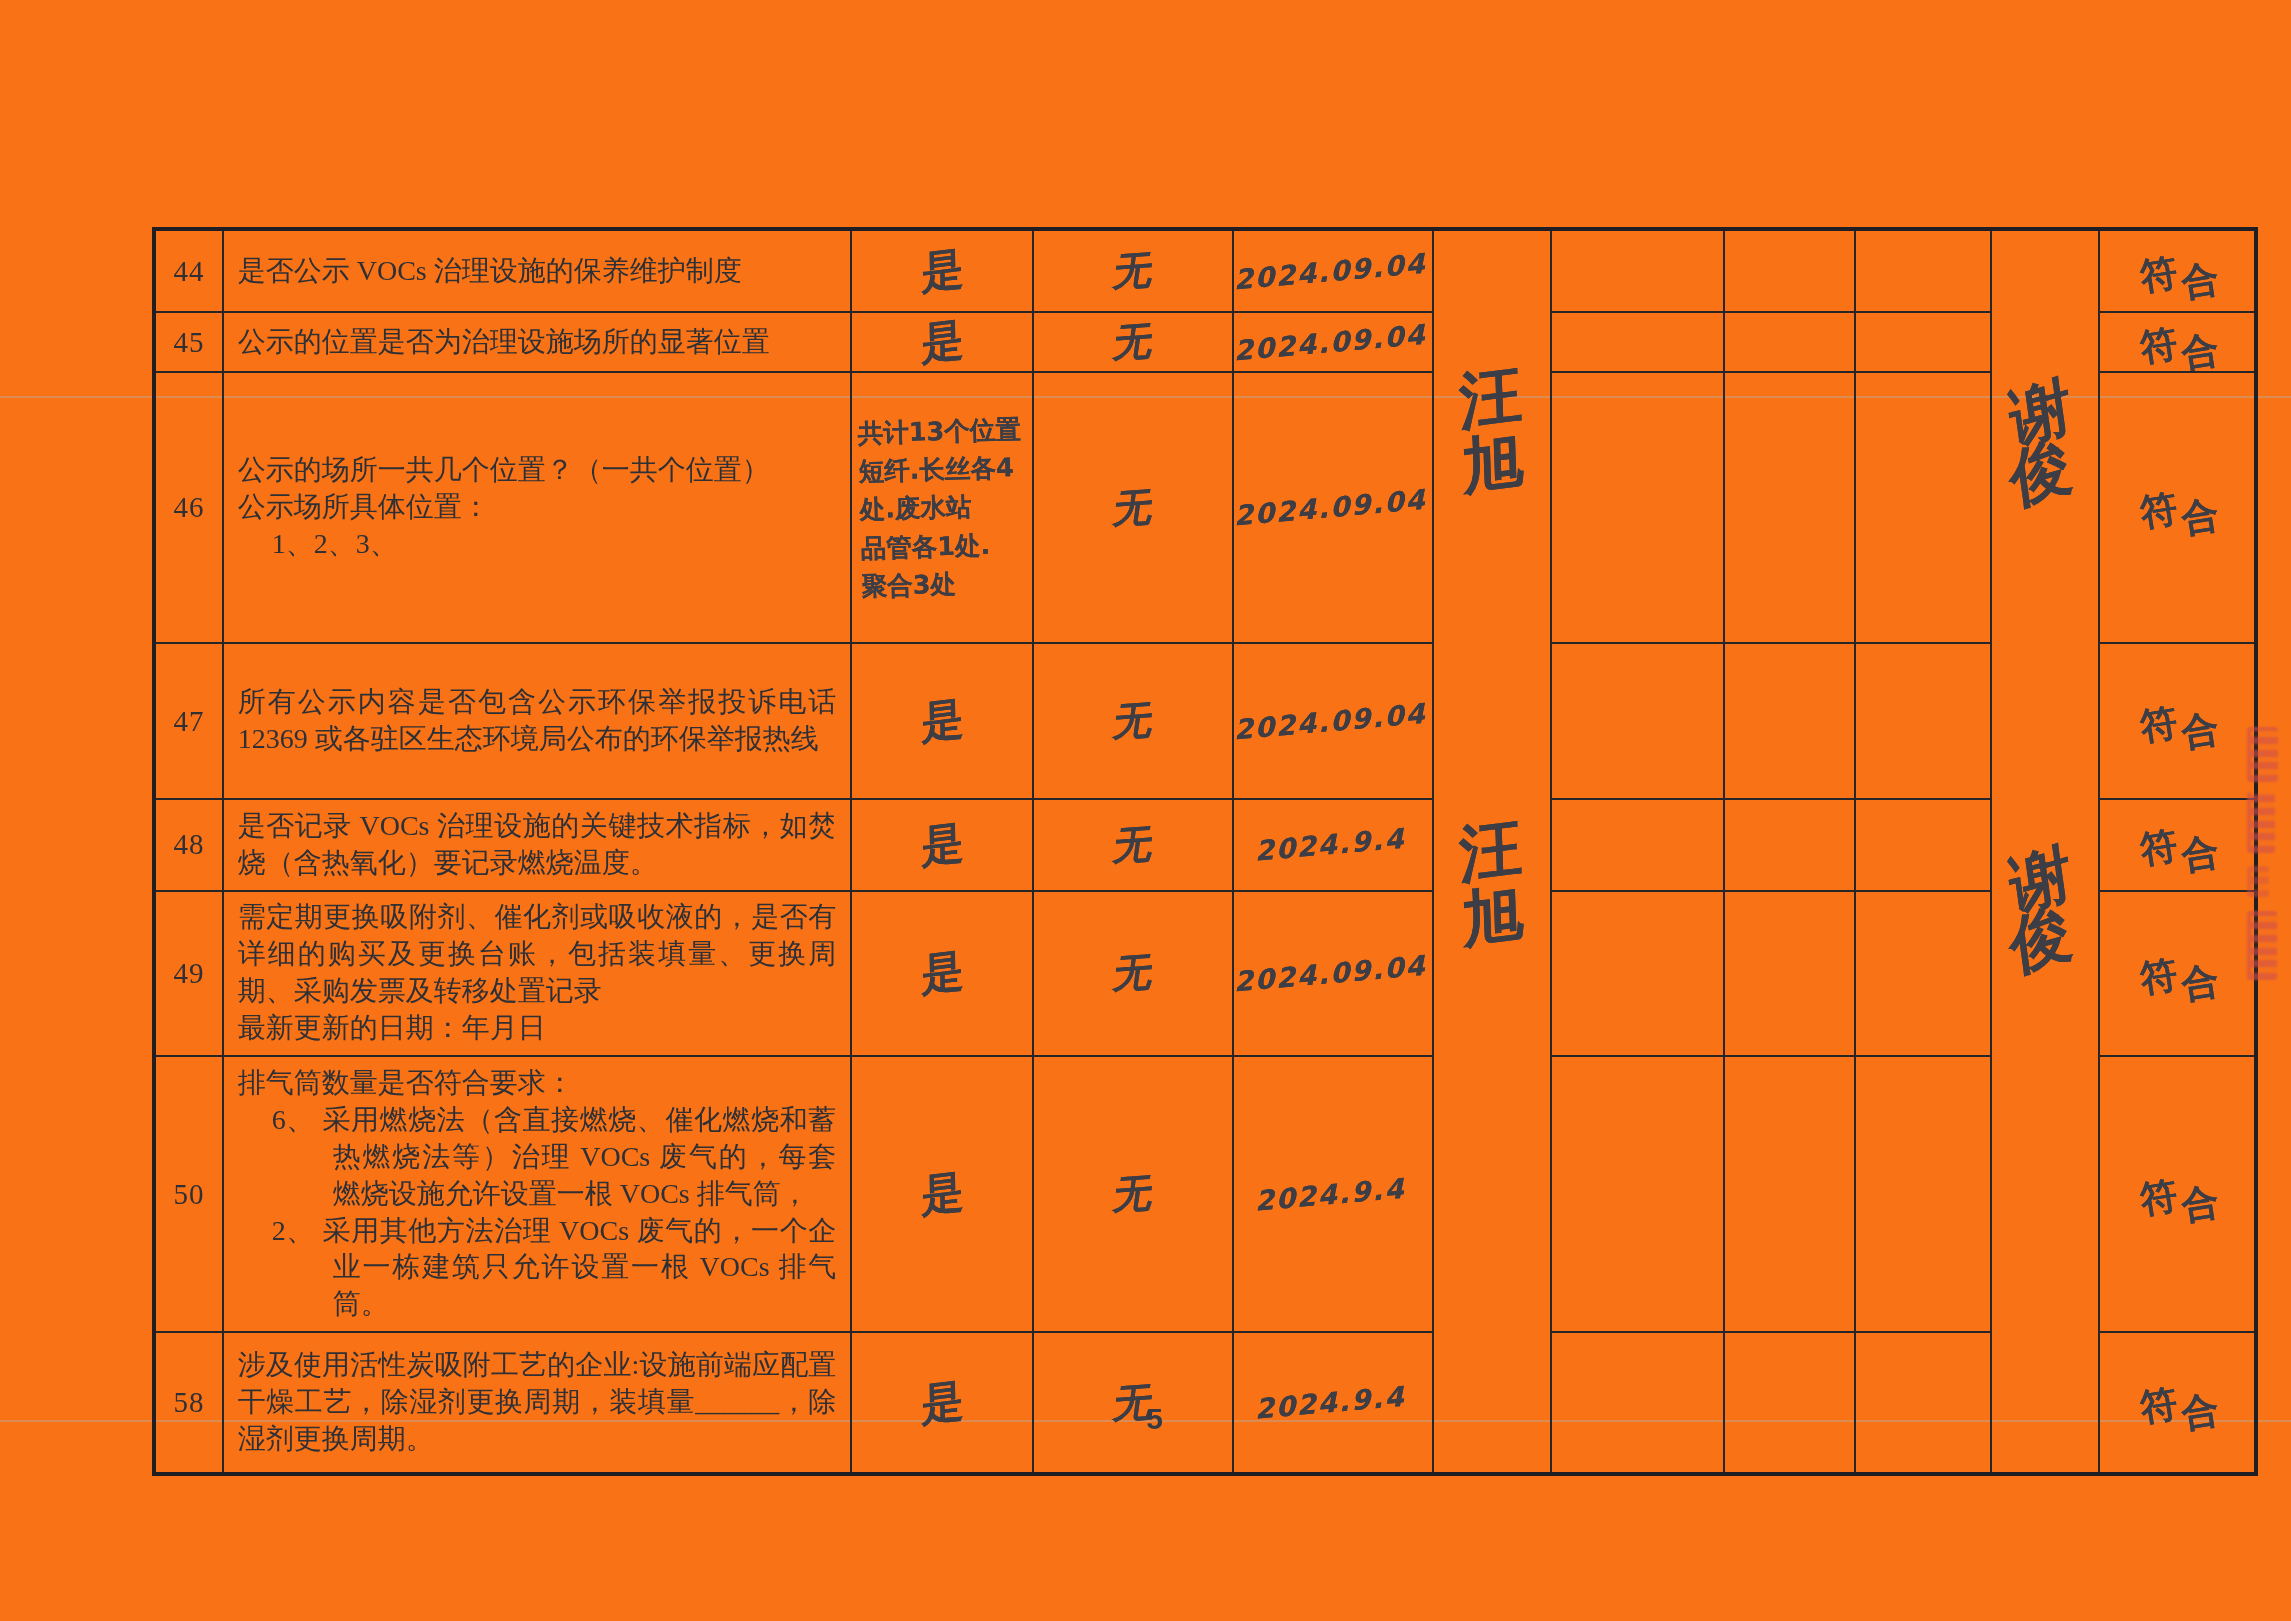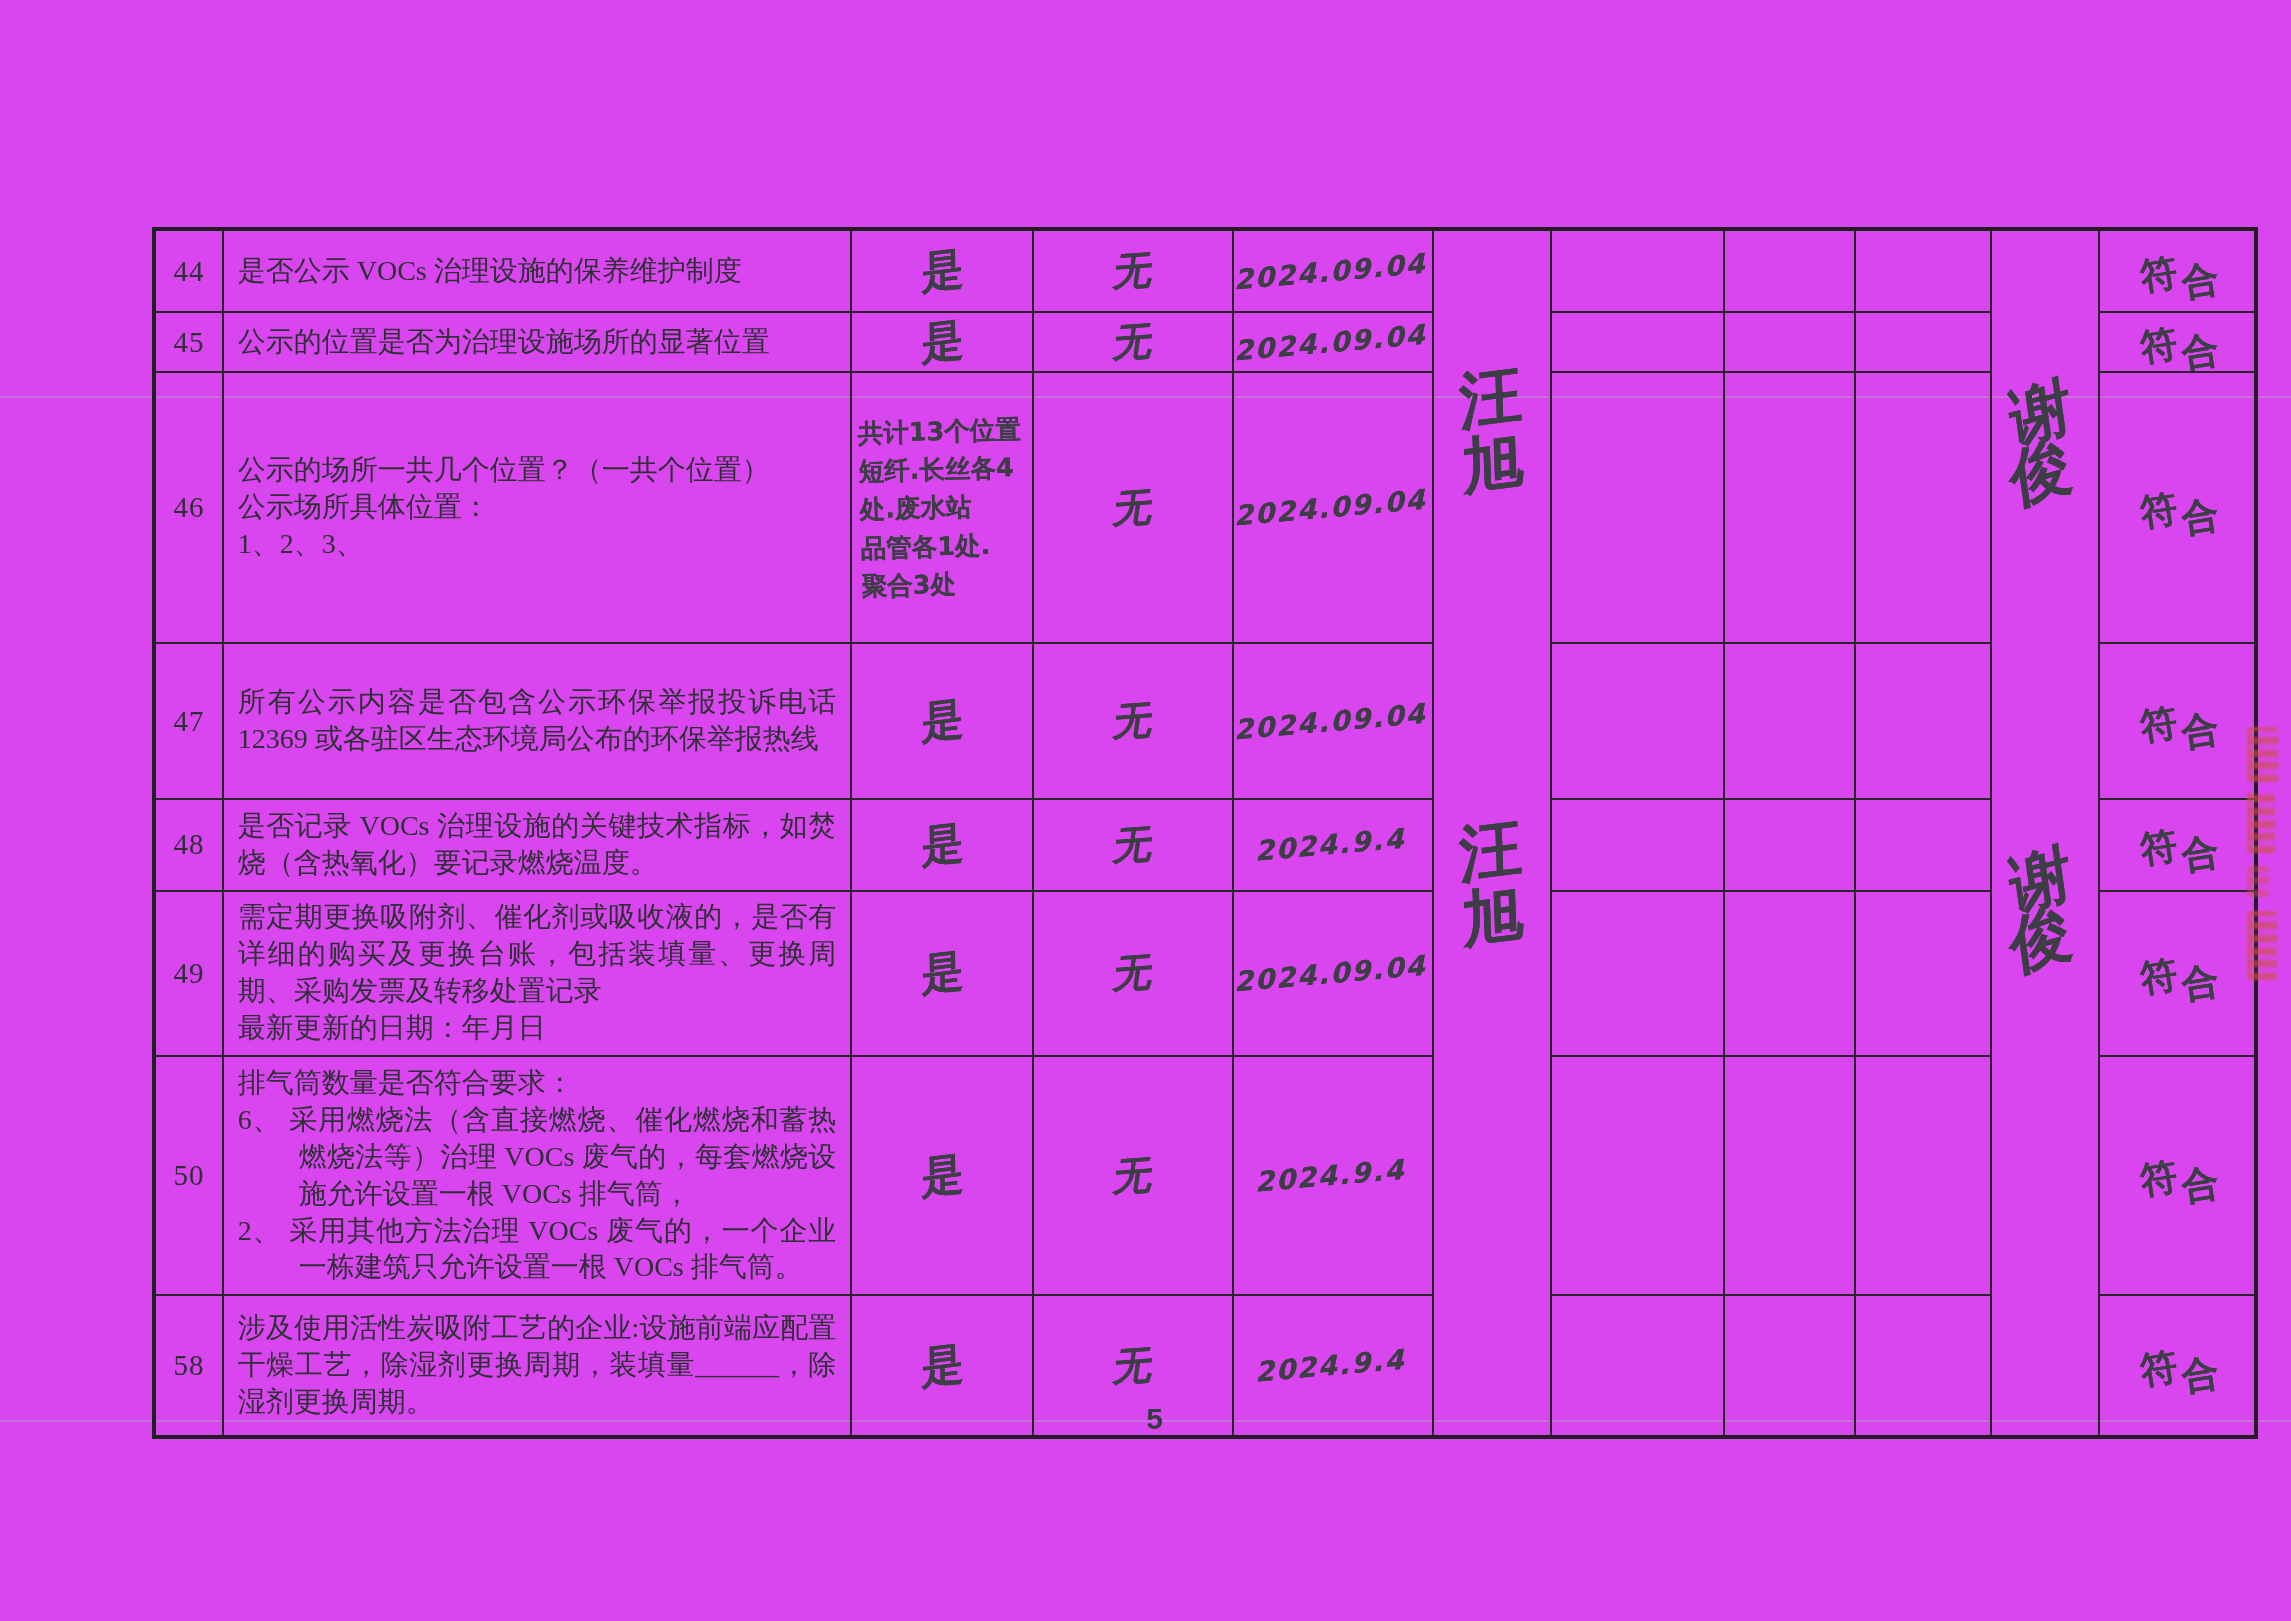--- a/index.html
+++ b/index.html
@@ -1,34 +1,34 @@
 <!DOCTYPE html>
 <html><head>
 <meta charset="utf-8">
 <style>
   html,body{margin:0;padding:0;background:#e9e9e7;}
   .sheet{
     position:relative;width:2292px;height:1621px;overflow:hidden;
-    background:#d946ef;
+    background:#f97316;
     font-family:"Liberation Serif",serif;color:#2e3036;text-decoration:underline;
   }
   
   .fold{position:absolute;left:0;width:2292px;height:2px;background:rgba(172,178,186,.38);}
   
   table.sheet-table{
     position:absolute;left:152px;top:227px;
     width:2102px;height:1135px;
     border-collapse:collapse;table-layout:fixed;
     border:4.9px solid #1f1f23;
   }
   td{border:2.9px solid #26262a;vertical-align:middle;padding:0;overflow:hidden;}
   td.no{text-align:center;font-size:29px;letter-spacing:1px;}
   td.q{font-size:28px;line-height:1.32;padding:7.8px 13.7px;text-align:justify;text-justify:inter-ideograph;}
   td.q46{}
-  .qline.hang{padding-left:61px;text-indent:-61px;}
+  .qline.hang{padding-left:61px;text-indent:-61px;margin-left:34px;}
   td.ans,td.prob,td.date,td.res{text-align:center;}
   
   .ink{font-family:"DejaVu Sans",sans-serif;color:#3d3d45;font-weight:600;text-shadow:0 0 0.6px #3d3d45;}
   .yes{font-size:43px;display:inline-block;transform:rotate(-7deg) skewX(-6deg);}
   .wu{font-size:39px;display:inline-block;transform:rotate(-4deg) skewX(-12deg);}
   .hdate{font-size:27.4px;display:inline-block;transform:rotate(-5deg) skewX(-16deg);letter-spacing:2px;white-space:nowrap;}
   .note{font-size:25.5px;line-height:1.5;text-align:left;padding:3.9px 2px 3.9px 7.8px;transform:rotate(-1.5deg);}
   .note div{white-space:nowrap;}
   .sigcell{position:relative;}
   .sig{position:absolute;left:50%;transform:translateX(-50%) rotate(-7deg) skewX(-5deg);

